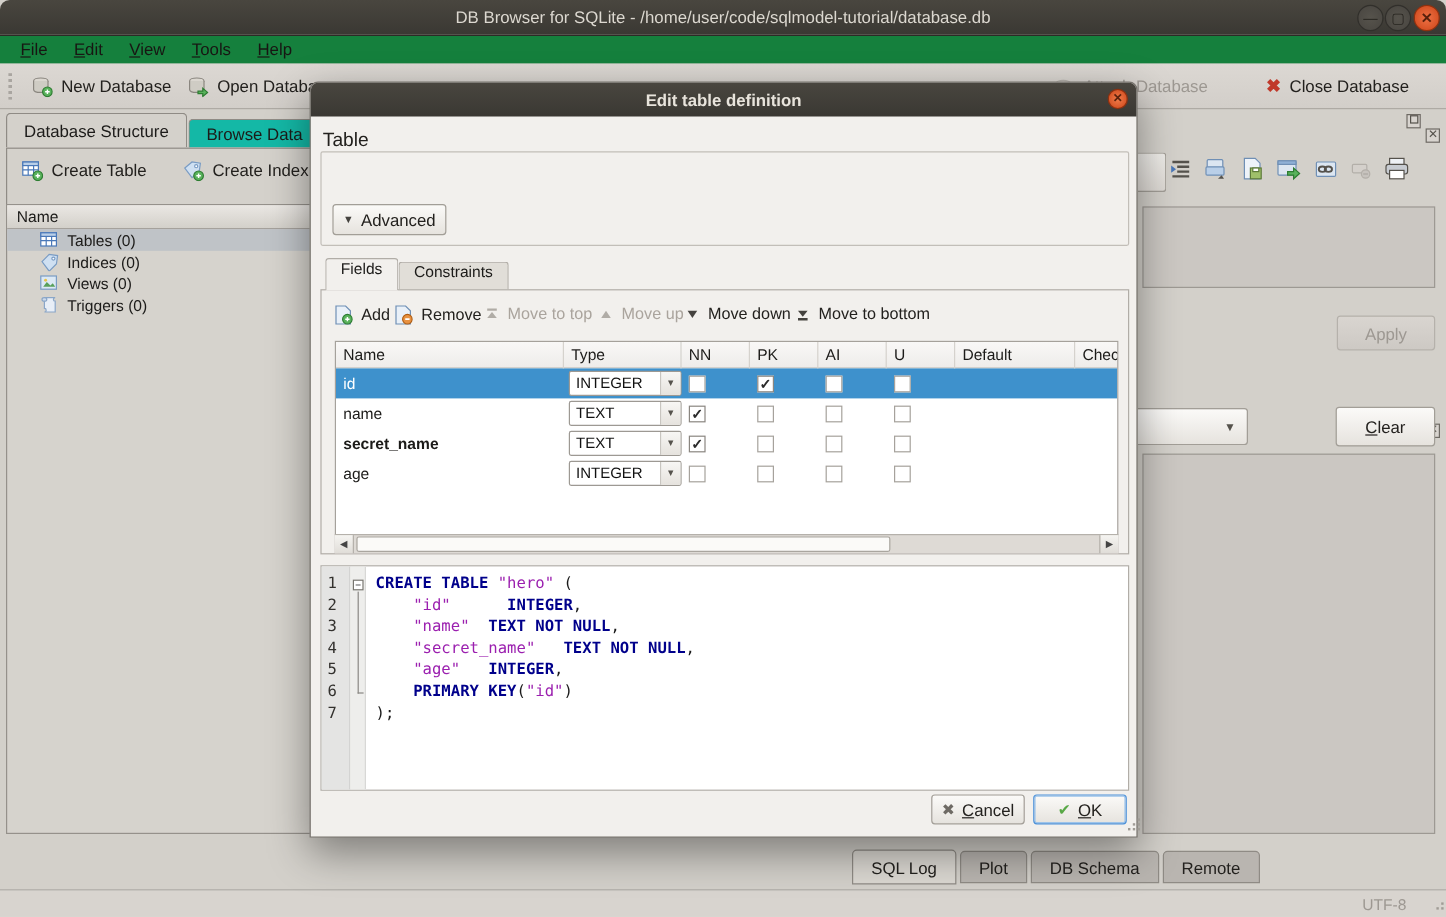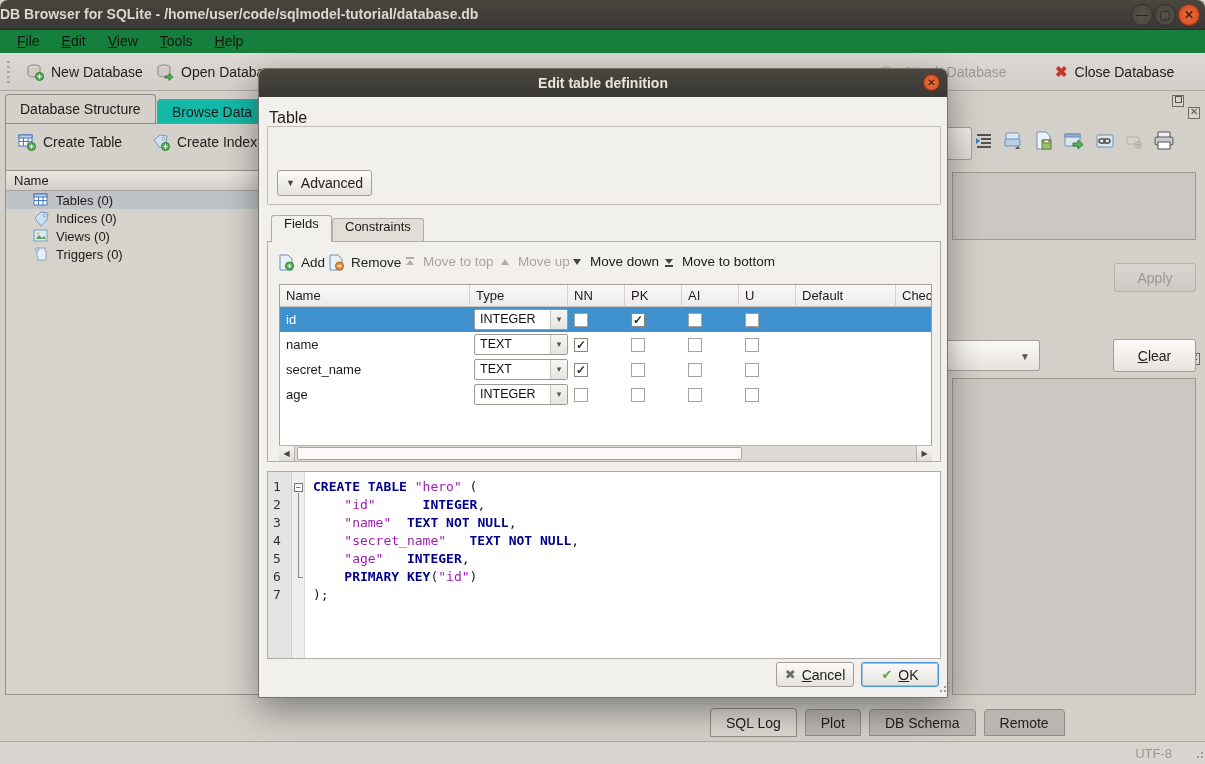--- a/index.html
+++ b/index.html
@@ -2,21 +2,21 @@
 <html style="--sel: #3e91cc; --kw: #00008b; --ident: #9b1faf;"><head>
 <meta charset="utf-8">
 <style>
   *{box-sizing:border-box;margin:0;padding:0}
   body{margin:0;background:#ffffff;font-family:"Liberation Sans",sans-serif}
   #win{position:relative;width:1205px;height:764px;background:#d3d0ca;overflow:hidden;font-size:13px;color:#1c1b19}
   .abs{position:absolute}
 
   
   #titlebar{left:0;top:0;width:1205px;height:30px;background:linear-gradient(#49463f,#3a3833);border-radius:8px 8px 0 0;border-bottom:1px solid #2c2a26}
-  #title-text{left:0;top:6px;width:1205px;text-align:left;font-weight:bold;font-size:14px;color:#dcd8d0}
+  #title-text{left:0;top:6px;width:1205px;text-align:center;font-weight:normal;font-size:14px;color:#dcd8d0}
   .winbtn{top:4px;width:22px;height:22px;border-radius:50%;background:radial-gradient(#56534c,#484540);border:1px solid #312f2b;color:#26241f;font-size:12px;line-height:20px;text-align:center}
   .winbtn.close{background:radial-gradient(#ee7145,#cc4417);border-color:#8e3110;color:#57200b;font-weight:bold}
 
   
   #menubar{left:0;top:30px;width:1205px;height:23px;background:#15803d;padding-left:6px}
   .menu-item{display:inline-block;padding:3px 11px;font-size:14px;color:#181613}
   .menu-item u{text-decoration:underline}
 
   
   #toolbar{left:0;top:53px;width:1205px;height:38px;background:linear-gradient(#dcd8d3,#d2cec9);border-bottom:1px solid #aeaaa4}
@@ -39,21 +39,21 @@
 
   
   .dockctl{width:12px;height:12px;border:1px solid #6e6a64;background:#d8d4cf;position:relative}
   .dockctl .x{position:absolute;left:1px;top:-2px;font-size:10px;color:#55524c}
   .pane{background:#cbc7c2;border:1px solid #9d9993}
   .btn{display:inline-flex;align-items:center;justify-content:center;gap:6px;background:linear-gradient(#fbfaf8,#e6e3de);border:1px solid #a29e97;border-radius:3px;font-size:14px;color:#23211e}
   .btn.dis{background:linear-gradient(#d9d5d0,#cdc9c4);color:#9d9892;border-color:#b5b1ab}
   .combo-frag{background:linear-gradient(#fbfaf8,#e6e3de);border:1px solid #a29e97;border-left:none;border-radius:0 3px 3px 0}
 
   
-  .dock-tab{display:inline-flex;align-items:center;height:27px;padding:0 15px;margin-right:8px;font-size:14px;color:#23211e;background:#b9b5b0;border:1px solid #8f8b85;border-radius:4px 4px 0 0}
+  .dock-tab{display:inline-flex;align-items:center;height:27px;padding:0 15px;margin-right:3px;font-size:14px;color:#23211e;background:#b9b5b0;border:1px solid #8f8b85;border-radius:4px 4px 0 0}
   .dock-tab.active{background:#dbd8d2;height:29px}
 
   
   #statusbar{left:0;top:741px;width:1205px;height:23px;background:#d8d4cf;border-top:1px solid #b0aca7}
   #encoding{position:absolute;right:33px;top:4px;color:#9d9892;font-size:13px}
   .grip{position:absolute;width:2px;height:2px;background:#a09c96;box-shadow:4px 0 #a09c96,8px 0 #a09c96,4px -4px #a09c96,8px -4px #a09c96,8px -8px #a09c96}
 
   
   #dialog{left:258px;top:68px;width:690px;height:630px;background:#f2f0ed;border:1px solid #76726c;border-radius:7px 7px 0 0;box-shadow:0 12px 34px rgba(0,0,0,.4);z-index:50}
   #dlg-title{left:0;top:0;width:100%;height:28px;background:linear-gradient(#49463f,#3a3833);border-radius:6px 6px 0 0;text-align:center;font-weight:bold;font-size:14px;color:#e8e4dc;line-height:28px}
@@ -400,21 +400,21 @@
             <div class="fc" style="width: 57px;">
               <span class="cb"></span>
             </div>
             <div class="fc" style="width: 57px;">
               <span class="cb"></span>
             </div>
             <div class="fc" style="width: 100px;"></div>
             <div class="fc" style="width: 37px;"></div>
           </div>
           <div class="frow">
-            <div class="fc name" style="width: 190px;">secret_name</div>
+            <div class="fc name" style="width: 190px; font-weight: bold;">secret_name</div>
             <div class="fc" style="width: 98px;">
               <div class="combo">
                 <span class="combo-text">TEXT</span>
                 <span class="combo-arrow">▾</span>
               </div>
             </div>
             <div class="fc" style="width: 57px;">
               <span class="cb checked">✓</span>
             </div>
             <div class="fc" style="width: 57px;">

